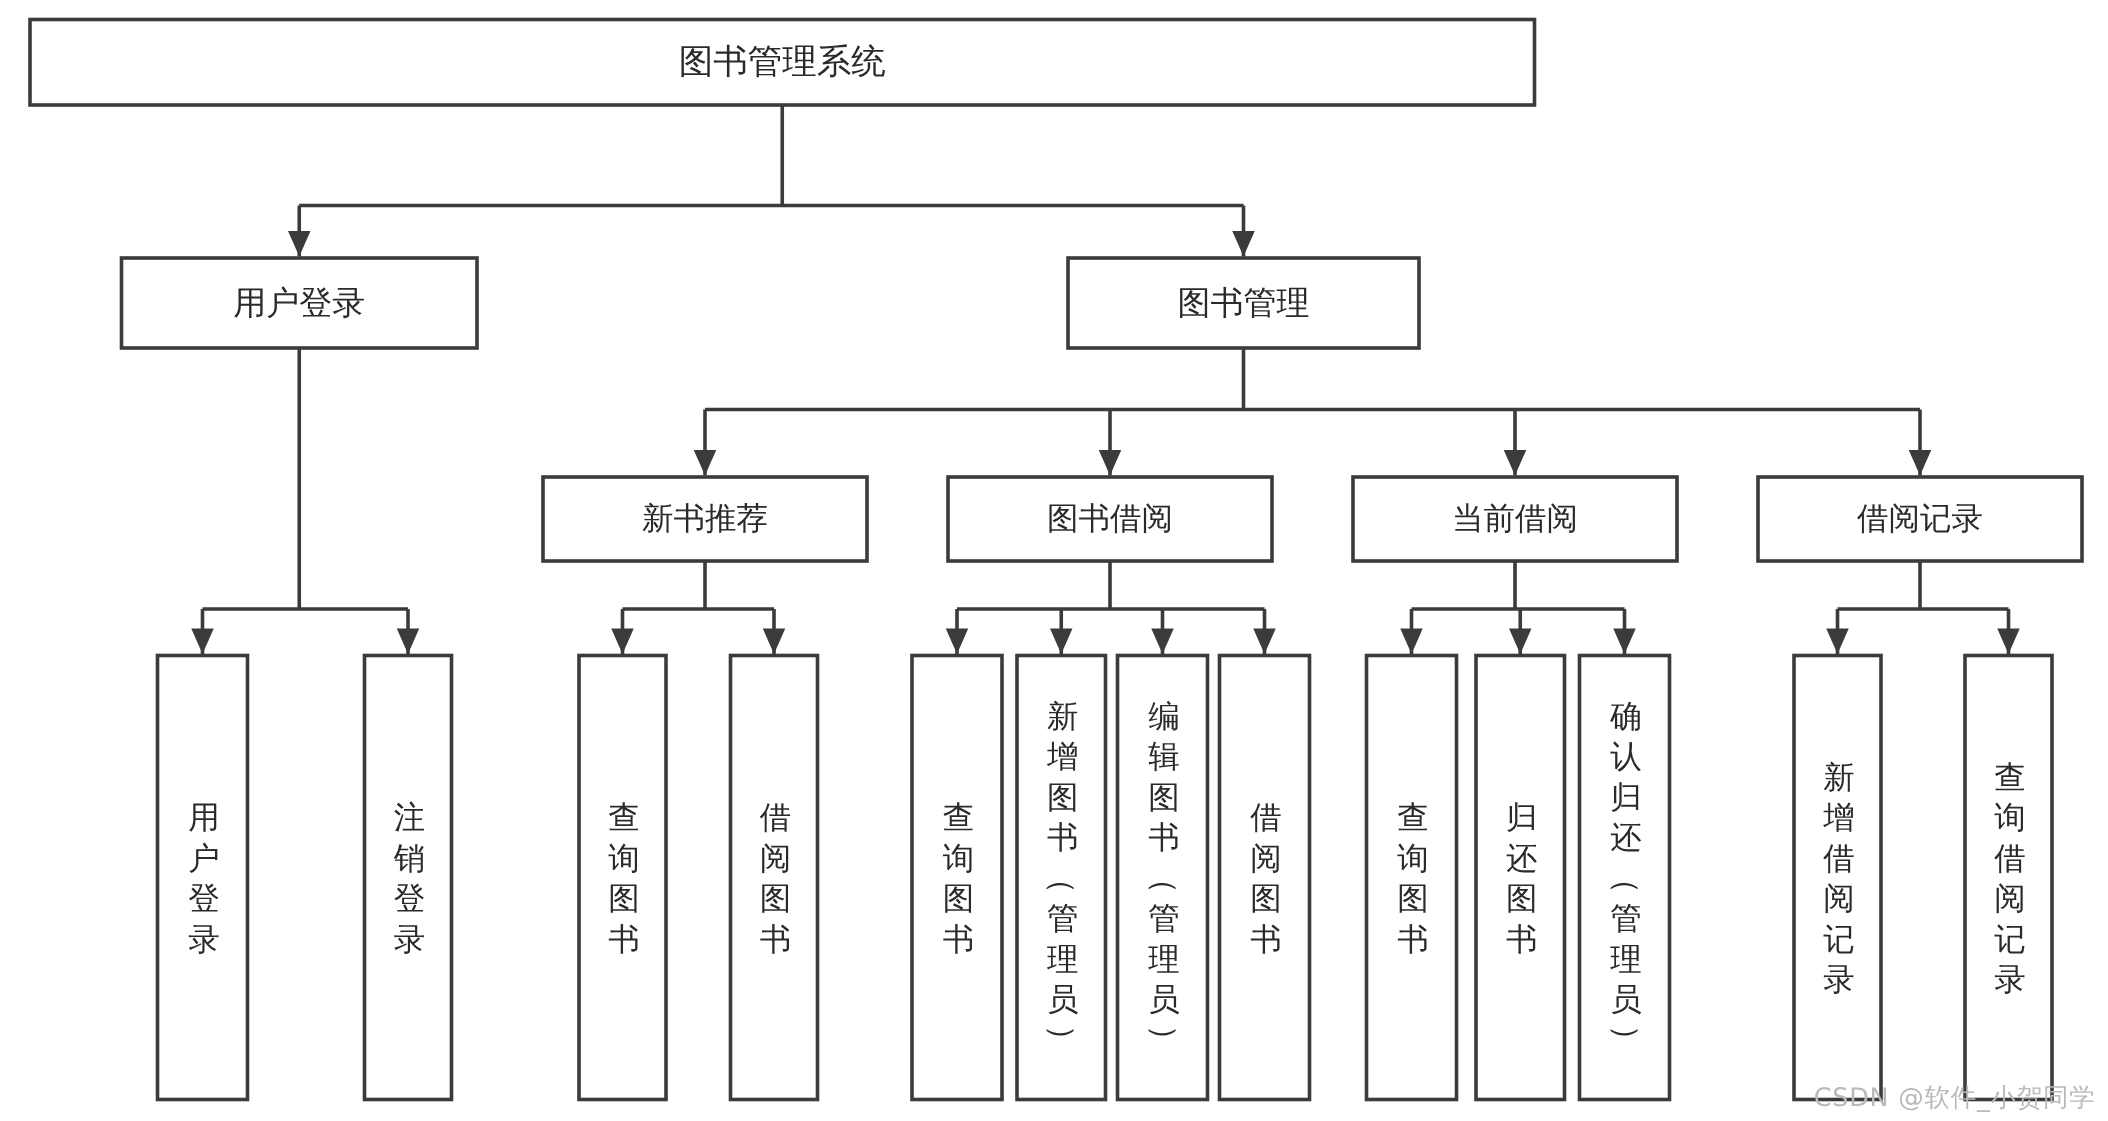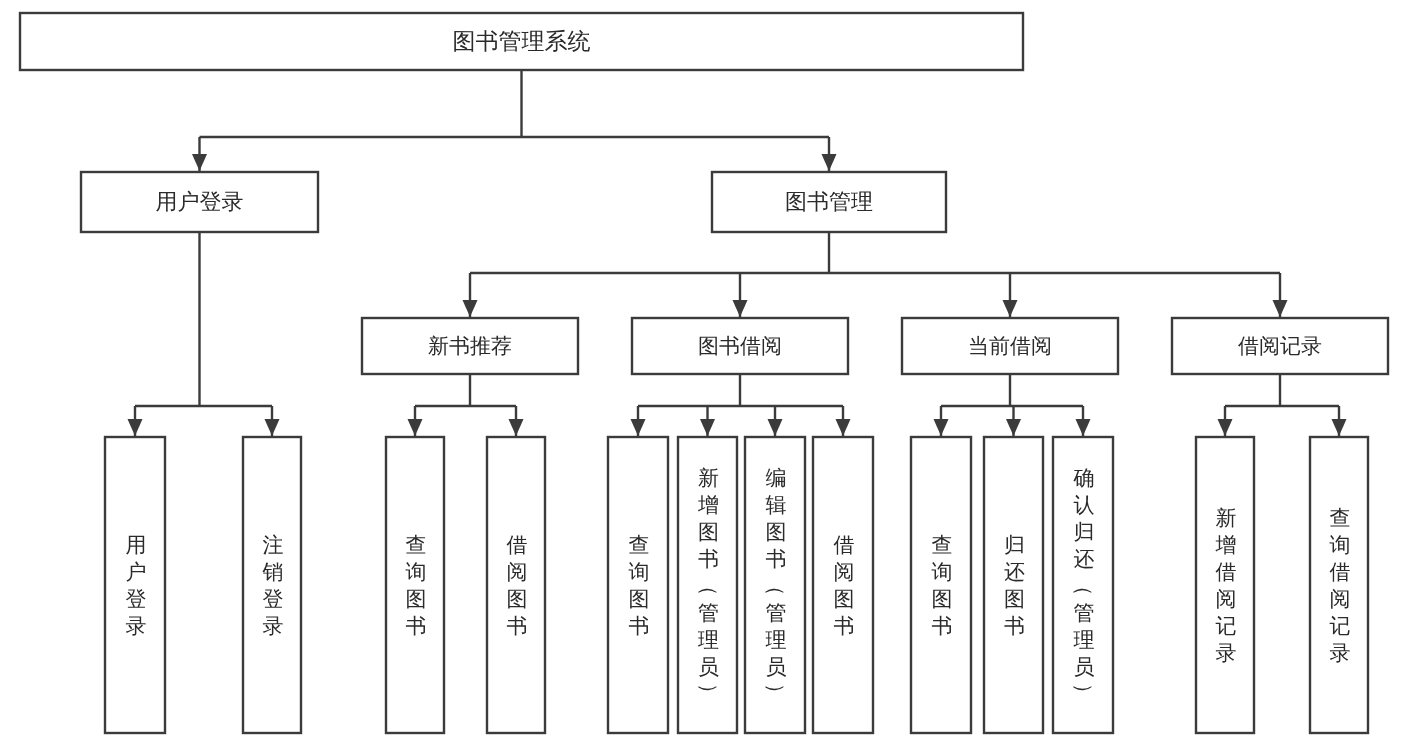--- a/index.html
+++ b/index.html
@@ -260,13 +260,14 @@
           <rect x="1310" y="437" width="58" height="296" class="node-box"></rect>
           <text x="1340" y="525.06" class="leaf-label">查</text>
           <text x="1340" y="552.06" class="leaf-label">询</text>
           <text x="1340" y="579.06" class="leaf-label">借</text>
           <text x="1340" y="606.06" class="leaf-label">阅</text>
           <text x="1340" y="633.06" class="leaf-label">记</text>
           <text x="1340" y="660.06" class="leaf-label">录</text>
         </g>
       </g>
   </svg>
+  <div class="watermark">CSDN @软件_小贺同学</div>
 </div>
 
 </body></html>

